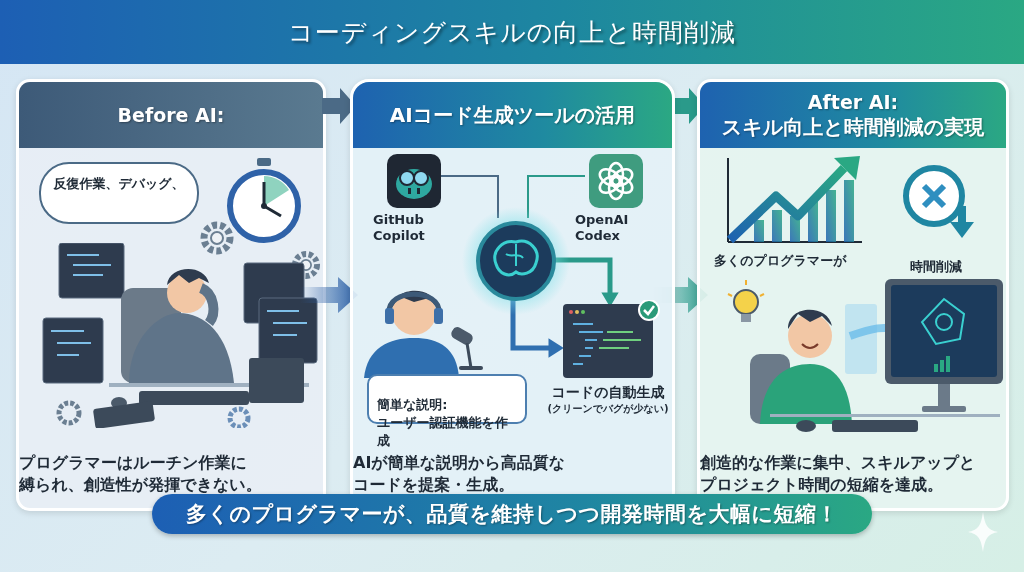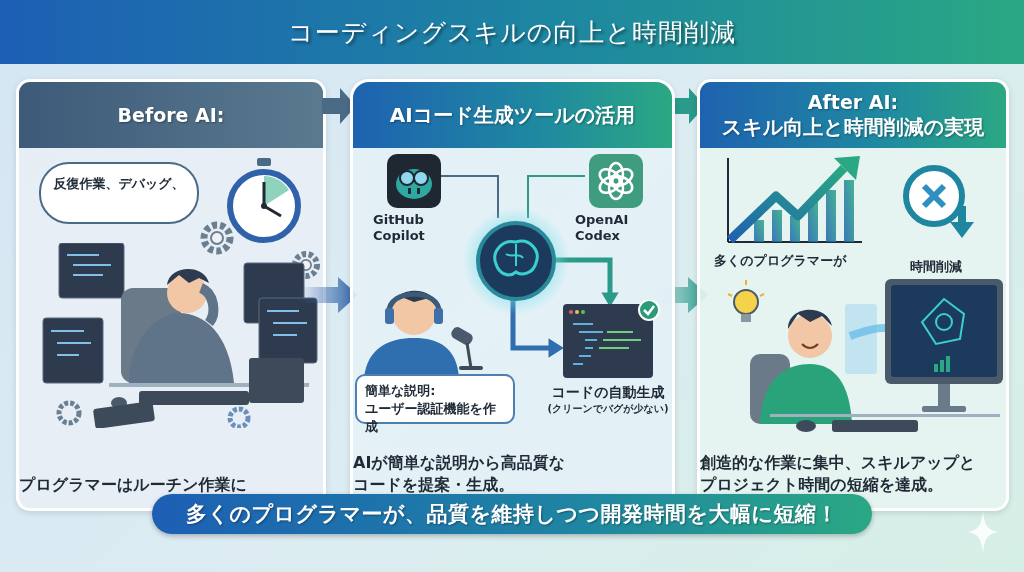--- a/index.html
+++ b/index.html
@@ -49,22 +49,22 @@
   .mid-arrow { position: absolute; top: 275px; width: 60px; height: 40px; }
   .bubble {
     position: absolute; background: #fff; border: 2px solid #4b6a86; color: #1f2a36;
     font-weight: bold;
   }
   .cloud {
     left: 20px; top: 14px; width: 160px; height: 62px; border-radius: 30px;
     font-size: 13px; line-height: 18px; text-align: center; padding-top: 11px;
   }
   .speech {
-    left: 2px; top: 226px; width: 160px; height: 50px; border-radius: 10px;
-    font-size: 13px; line-height: 18px; padding: 6px 8px;
+    left: 14px; top: 226px; width: 160px; height: 50px; border-radius: 10px;
+    font-size: 13px; line-height: 18px; padding: 20px 8px;
     border-color: #4d7fb0;
   }
   .tool-label {
     position: absolute; font-size: 13px; font-weight: bold; color: #1f2a36;
     text-align: left; line-height: 16px; font-family: "DejaVu Sans", sans-serif;
   }
   .code-label { position: absolute; text-align: center; color: #1f2a36; }
   .code-label .main { font-size: 14px; font-weight: bold; }
   .code-label .sub { font-size: 10px; font-weight: bold; }
   .after-label { position: absolute; font-size: 13px; font-weight: bold; color: #1f2a36; }
@@ -140,20 +140,21 @@
       <rect x="80" y="140" width="200" height="4" fill="#9fb0c0"></rect>
       <rect x="110" y="148" width="110" height="14" rx="3" fill="#3c4a5a"></rect>
       <rect x="220" y="115" width="55" height="45" rx="3" fill="#3c4a5a"></rect>
       <ellipse cx="90" cy="160" rx="8" ry="6" fill="#4b5a6a"></ellipse>
       <rect x="65" y="162" width="60" height="20" rx="3" fill="#3c4a5a" transform="rotate(-8 95 172)"></rect>
       <circle cx="40" cy="170" r="10" fill="none" stroke="#6b7f92" stroke-width="5" stroke-dasharray="4 2"></circle>
       <circle cx="210" cy="175" r="9" fill="none" stroke="#6b8fb8" stroke-width="5" stroke-dasharray="4 2"></circle>
     </svg>
     <div class="caption">
       <div>プログラマーはルーチン作業に</div>
+      <div>縛られ、創造性が発揮できない。</div>
     </div>
   </div>
 </div>
 
 <svg class="connector" style="left:322px" viewBox="0 0 34 44">
   <path d="M0 14 H18 V4 L34 22 L18 40 V30 H0 Z" fill="#4b6a86"></path>
 </svg>
 <svg class="connector" style="left:671px" viewBox="0 0 34 44">
   <path d="M0 14 H18 V4 L34 22 L18 40 V30 H0 Z" fill="#2a9a8a"></path>
 </svg>

